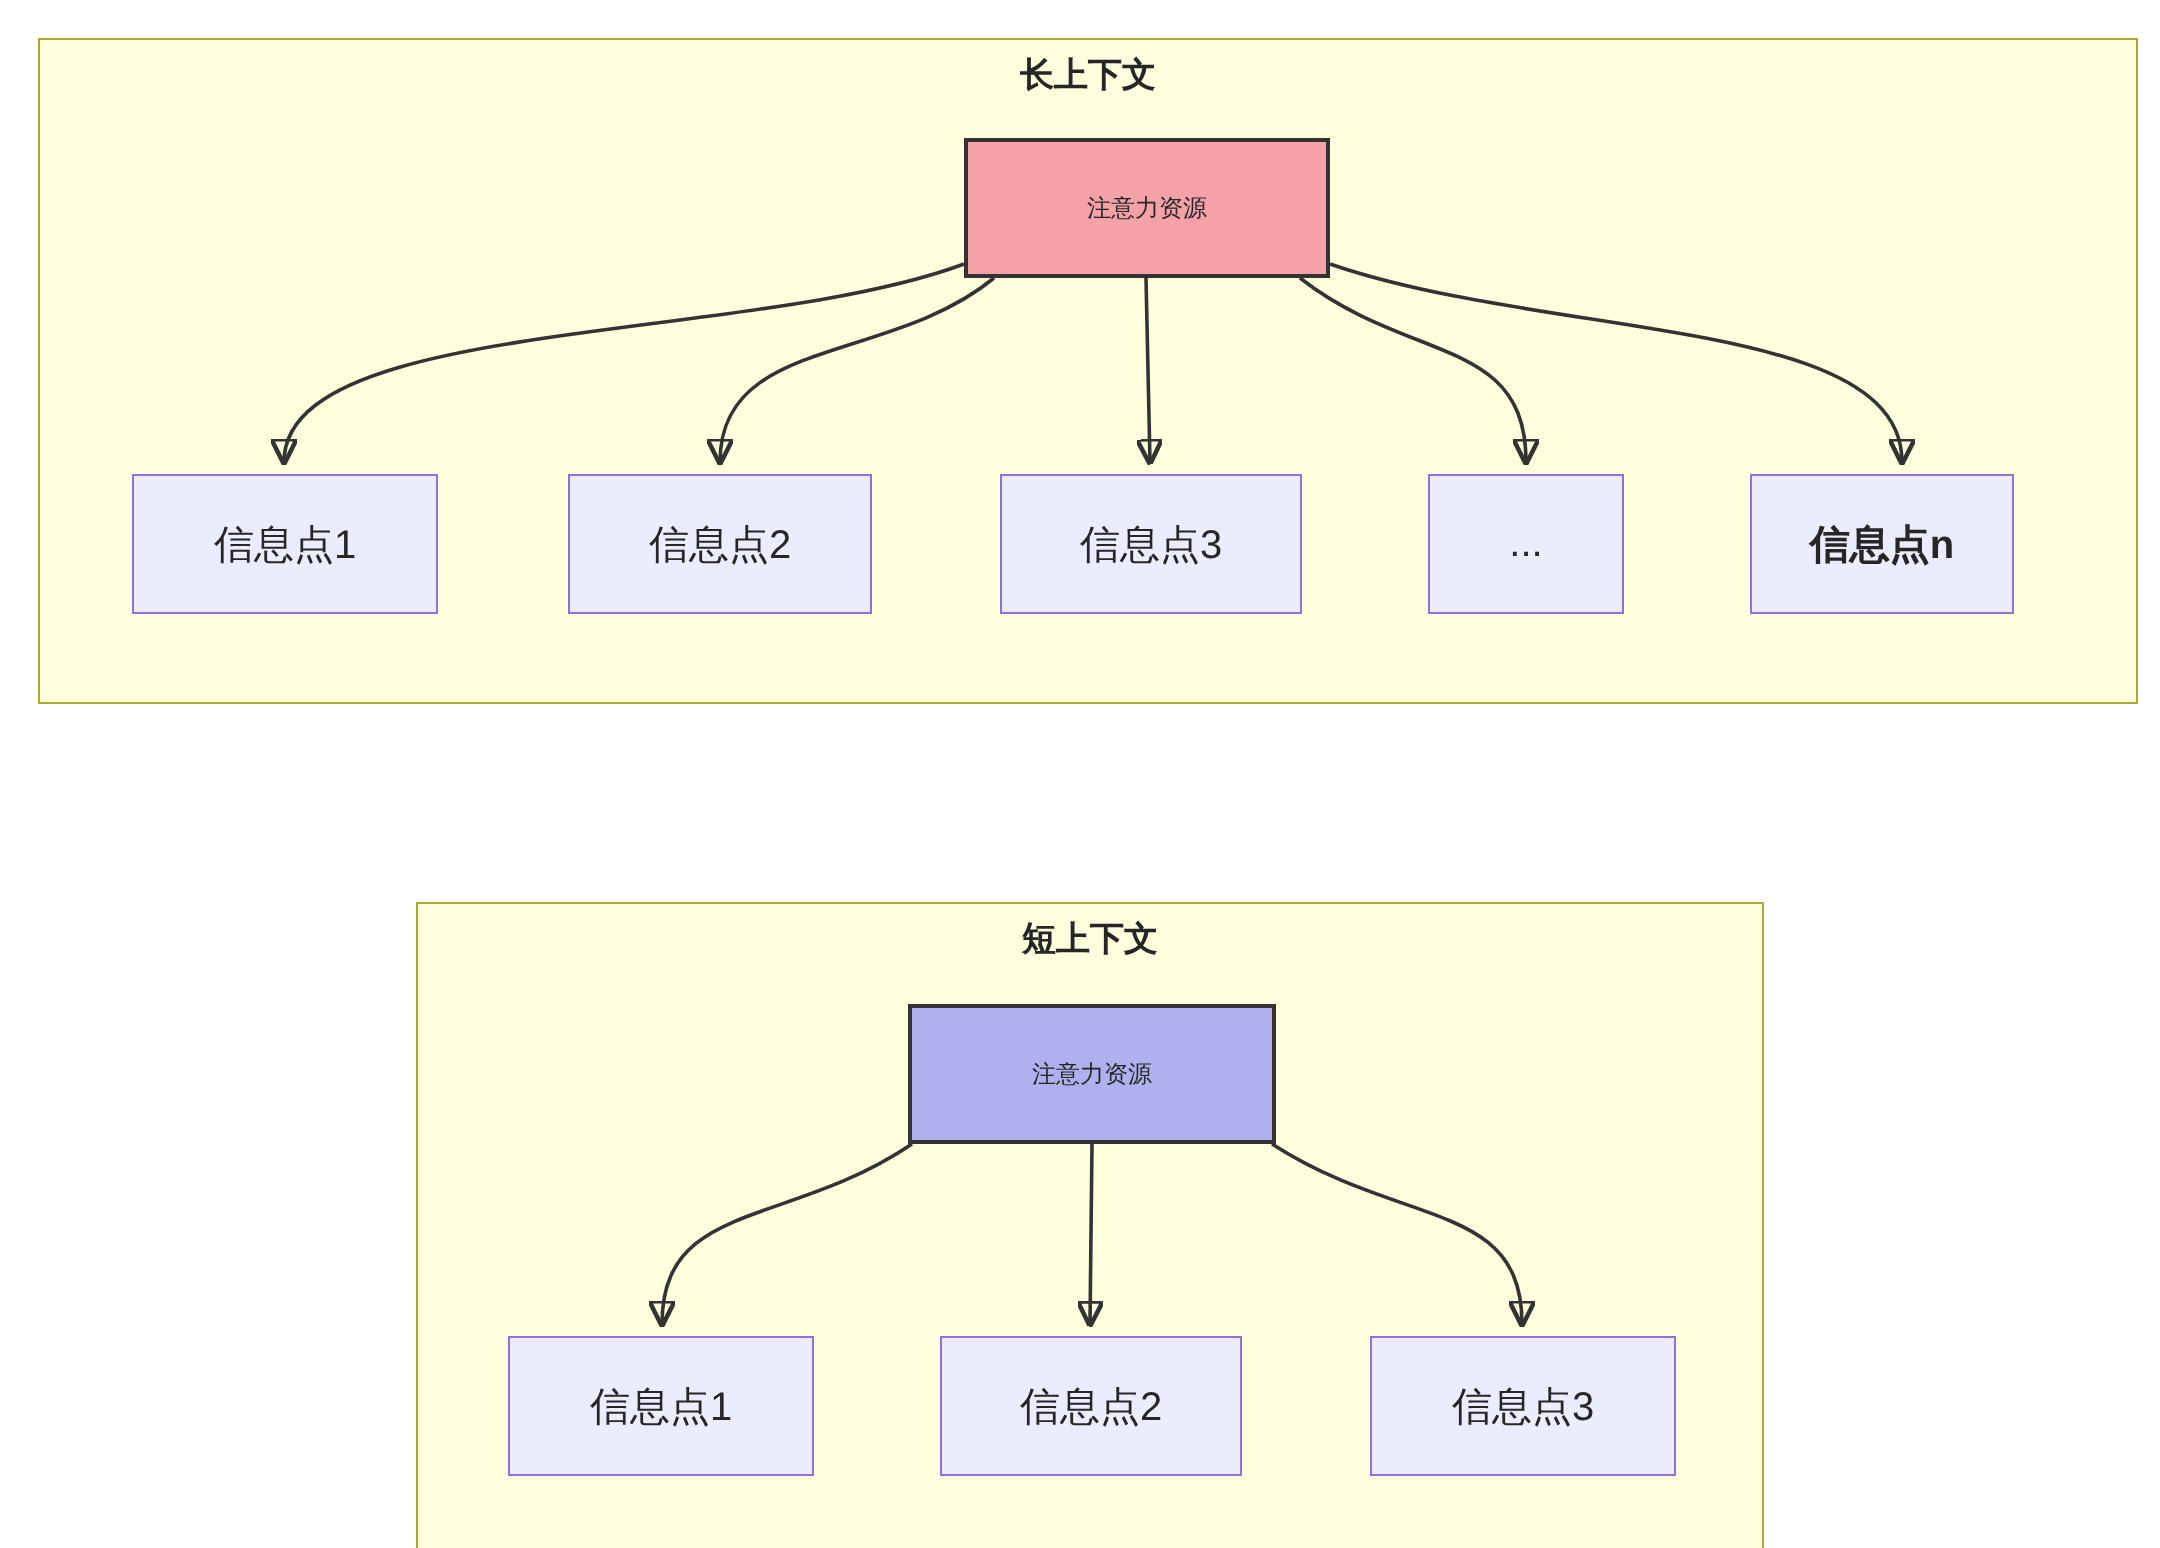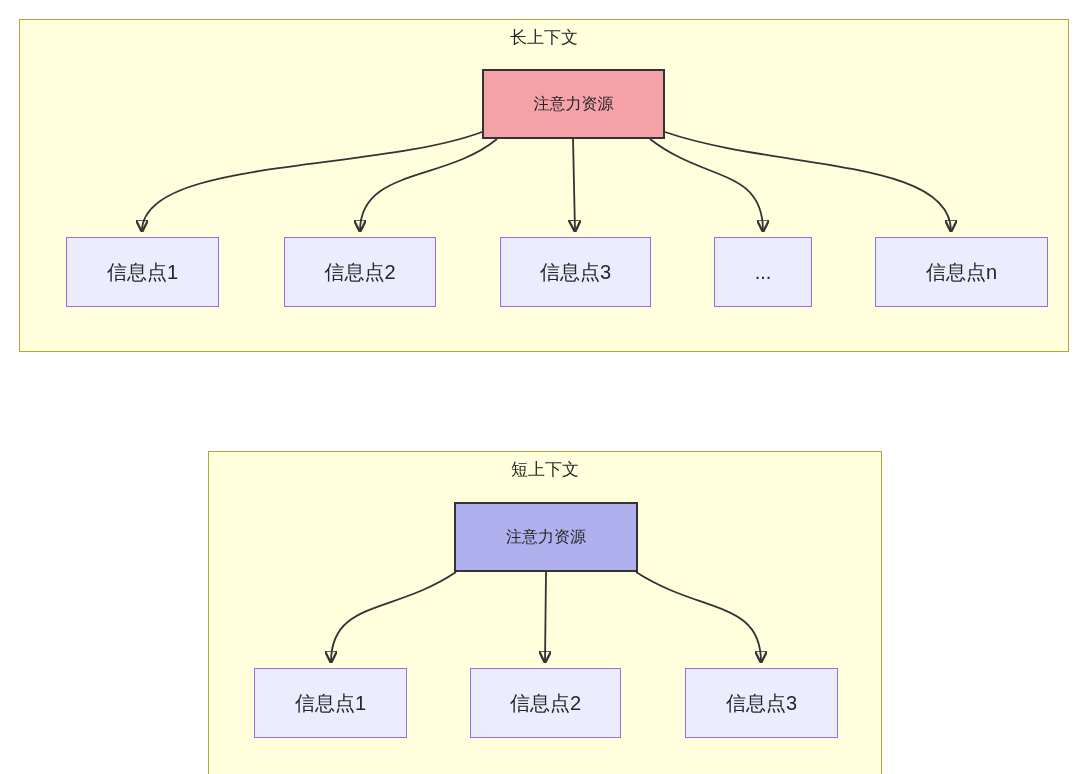--- a/index.html
+++ b/index.html
@@ -9,34 +9,34 @@
   }
   .panel{
     position:absolute;box-sizing:border-box;
     background:var(--panel-fill,#ffffde);
     border:1.5px solid var(--panel-border,#aaaa33);
   }
   .panel-long{left:19px;top:19px;width:1050px;height:333px;}
   .panel-short{left:208px;top:451px;width:674px;height:335px;}
   .panel-title{
     position:absolute;top:6px;left:0;width:100%;text-align:center;
-    font-size:17px;font-weight:400;color:var(--text-color,#262626);
+    font-size:17px;font-weight:700;color:var(--text-color,#262626);
   }
   .edges{position:absolute;left:0;top:0;pointer-events:none;}
   .edges path,.edges line{stroke:var(--edge-color,#333333);stroke-width:1.8;fill:none;}
   .node{
     position:absolute;box-sizing:border-box;height:70px;
     display:flex;align-items:center;justify-content:center;
     font-size:20px;color:var(--text-color,#262626);
     background:var(--node-fill,#ececff);
     border:1px solid var(--node-border,#9370db);
   }
   .attention{
     border:2px solid var(--attention-border,#333333);
-    font-size:16px;
+    font-size:12px;
   }
   .attention-long{background:var(--attention-long-fill,#f4a2a8);}
   .attention-short{background:var(--attention-short-fill,#b0b0ee);}
 </style>
 </head>
 <body>
 
 <div class="canvas">
 
   <section class="panel panel-long">
@@ -54,21 +54,21 @@
       <path d="M 630 119 C 685 162, 743 148, 743 211" marker-end="url(#arrowA)"></path>
       <path d="M 645 112 C 755 150, 931 138, 931 211" marker-end="url(#arrowA)"></path>
     </svg>
 
     <div class="node attention attention-long" style="left:462px;top:49px;width:183px;">注意力资源</div>
 
     <div class="node" style="left:46px;top:217px;width:153px;">信息点1</div>
     <div class="node" style="left:264px;top:217px;width:152px;">信息点2</div>
     <div class="node" style="left:480px;top:217px;width:151px;">信息点3</div>
     <div class="node" style="left:694px;top:217px;width:98px;">...</div>
-    <div class="node" style="left:855px;top:217px;width:173px;">信息点n</div>
+    <div class="node" style="left:855px;top:217px;width:132px;font-weight:bold;">信息点n</div>
   </section>
 
   <section class="panel panel-short">
     <div class="panel-title">短上下文</div>
 
     <svg class="edges" width="674" height="335" viewBox="0 0 674 335" aria-hidden="true">
       <defs>
         <marker id="arrowB" viewBox="0 0 10 10" refX="9" refY="5" markerWidth="7" markerHeight="7" orient="auto-start-reverse">
           <path d="M0,0 L10,5 L0,10 z" fill="#333333" stroke="none"></path>
         </marker>

